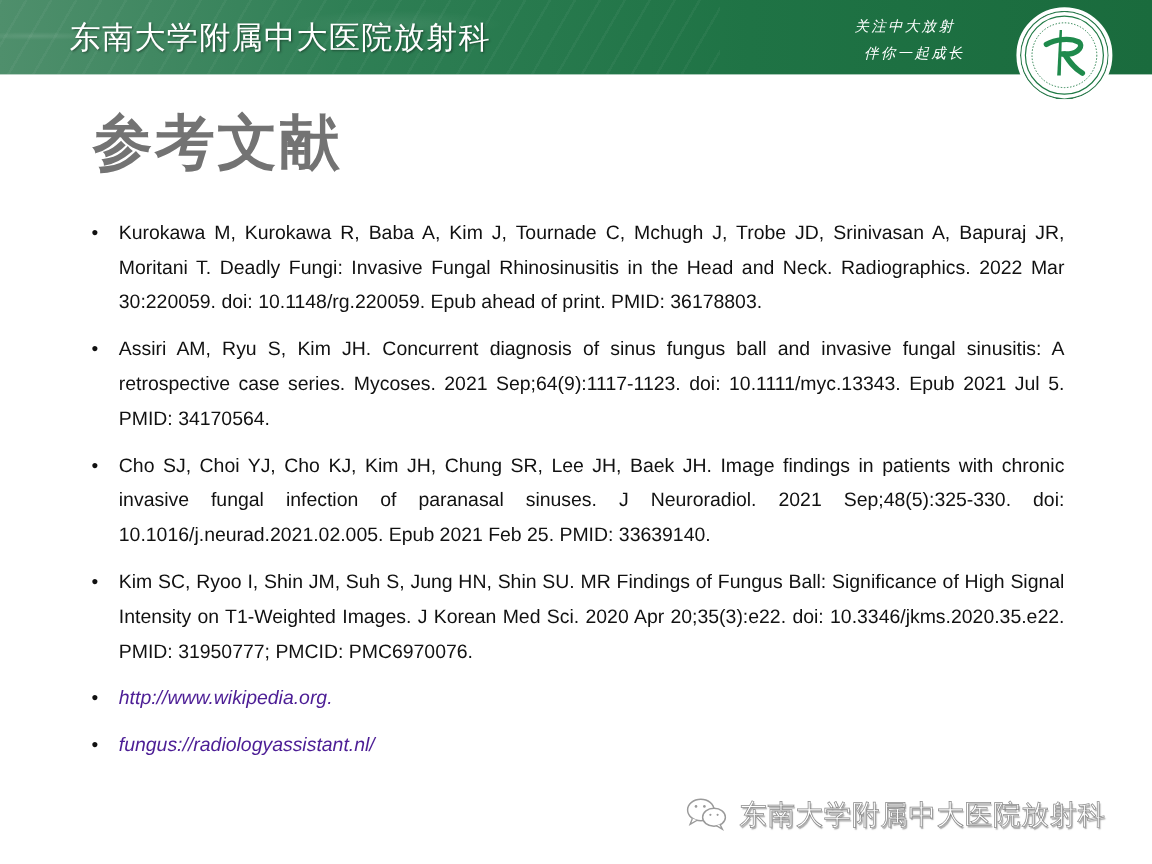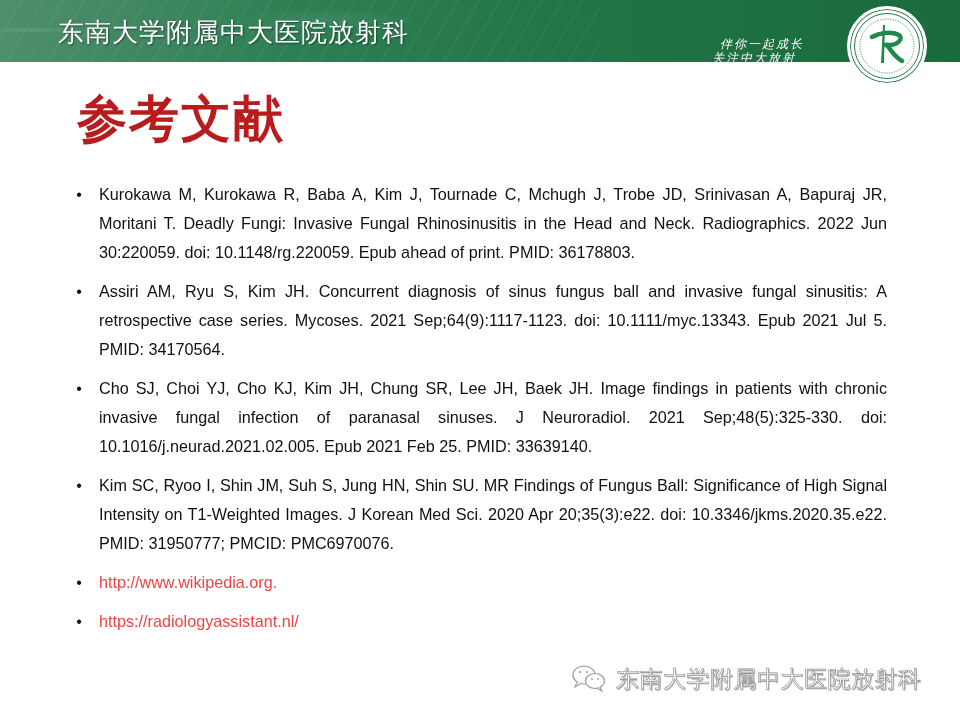--- a/index.html
+++ b/index.html
@@ -21,21 +21,21 @@
     .header-title {
       position: absolute; left: 58px; top: 19px;
       font-family: "DejaVu Serif", serif; font-size: 26px; letter-spacing: 1px;
       color: #ffffff; text-shadow: 1px 1px 2px rgba(0,0,0,0.45);
       white-space: nowrap; line-height: 1;
     }
     .slogan {
       position: absolute; left: 712px; top: 16px; color: #ffffff;
       font-family: "DejaVu Serif", serif; font-style: italic; font-size: 12px; line-height: 1;
     }
-    .slogan .l1 { position: absolute; left: 0; top: 0; white-space: nowrap; letter-spacing: 2px; margin-top: 36px; }
+    .slogan .l1 { position: absolute; left: 0; top: 0; white-space: nowrap; letter-spacing: 2px; }
     .slogan .l2 { position: absolute; left: 8px; top: 22px; white-space: nowrap; letter-spacing: 2px; }
 
     .logo {
       position: absolute; left: 847px; top: 6px; width: 80px; height: 80px;
       border-radius: 50%; background: #ffffff;
       border: 3px solid #ffffff;
       box-shadow: 0 0 0 1px #2a7a4c inset;
     }
     .logo .ring {
       position: absolute; left: 4px; top: 4px; width: 66px; height: 66px; border-radius: 50%;
@@ -44,34 +44,34 @@
     .logo .ring-text {
       position: absolute; left: 0; top: 0; width: 74px; height: 74px;
     }
     .logo .glyph {
       position: absolute; left: 19px; top: 12px; width: 36px; height: 46px;
     }
 
     .page-title {
       position: absolute; left: 77px; top: 94px;
       font-family: "DejaVu Sans", sans-serif; font-weight: bold; font-size: 50px;
-      color: #b91c1c; line-height: 1; letter-spacing: 2px; white-space: nowrap;
+      color: #737373; line-height: 1; letter-spacing: 2px; white-space: nowrap;
     }
 
     .refs { position: absolute; left: 75px; top: 180px; width: 812px; list-style: none; }
     .ref {
       position: relative; padding-left: 24px; font-size: 16.2px; line-height: 29px;
       text-align: justify; color: #111; margin-bottom: 8px;
     }
     .ref .bullet {
       position: absolute; left: 0; top: 0; width: 8px; text-align: center;
       font-size: 16px; line-height: 29px;
     }
     .ref .txt { display: block; }
-    .link .txt { color: #ef4444; text-decoration: none; }
+    .link .txt { color: #4c1d95; text-decoration: none; font-style: italic; }
 
     .watermark {
       position: absolute; left: 570px; top: 662px; height: 30px; white-space: nowrap;
     }
     .watermark .wm-icon { position: absolute; left: 0; top: 1px; width: 40px; height: 30px; }
     .watermark .wm-text {
       position: absolute; left: 46px; top: 2px;
       font-family: "DejaVu Sans", sans-serif; font-size: 23px; color: #ffffff;
       -webkit-text-stroke: 0.6px #8a8a8a;
       text-shadow: 1px 1px 1px rgba(0,0,0,0.35);
@@ -103,41 +103,41 @@
     <path d="M3 16 C10 12 22 10 30 14 C34 17 30 23 22 24 L16 24" fill="none" stroke="#1f8a4c" stroke-width="4.5" stroke-linecap="round"></path>
     <path d="M18 24 C22 30 26 36 33 40" fill="none" stroke="#1f8a4c" stroke-width="4.5" stroke-linecap="round"></path>
   </svg>
 </div>
 
 <div class="page-title">参考文献</div>
 
 <ul class="refs">
   <li class="ref" style="margin-bottom:10px">
     <span class="bullet">•</span>
-    <span class="txt">Kurokawa M, Kurokawa R, Baba A, Kim J, Tournade C, Mchugh J, Trobe JD, Srinivasan A, Bapuraj JR, Moritani T. Deadly Fungi: Invasive Fungal Rhinosinusitis in the Head and Neck. Radiographics. 2022 Jun 30:220059. doi: 10.1148/rg.220059. Epub ahead of print. PMID: 36178803.</span>
+    <span class="txt">Kurokawa M, Kurokawa R, Baba A, Kim J, Tournade C, Mchugh J, Trobe JD, Srinivasan A, Bapuraj JR, Moritani T. Deadly Fungi: Invasive Fungal Rhinosinusitis in the Head and Neck. Radiographics. 2022 Mar 30:220059. doi: 10.1148/rg.220059. Epub ahead of print. PMID: 36178803.</span>
   </li>
   <li class="ref" style="margin-bottom:10px">
     <span class="bullet">•</span>
     <span class="txt">Assiri AM, Ryu S, Kim JH. Concurrent diagnosis of sinus fungus ball and invasive fungal sinusitis: A retrospective case series. Mycoses. 2021 Sep;64(9):1117-1123. doi: 10.1111/myc.13343. Epub 2021 Jul 5. PMID: 34170564.</span>
   </li>
   <li class="ref" style="margin-bottom:10px">
     <span class="bullet">•</span>
     <span class="txt">Cho SJ, Choi YJ, Cho KJ, Kim JH, Chung SR, Lee JH, Baek JH. Image findings in patients with chronic invasive fungal infection of paranasal sinuses. J Neuroradiol. 2021 Sep;48(5):325-330. doi: 10.1016/j.neurad.2021.02.005. Epub 2021 Feb 25. PMID: 33639140.</span>
   </li>
   <li class="ref" style="margin-bottom:10px">
     <span class="bullet">•</span>
     <span class="txt">Kim SC, Ryoo I, Shin JM, Suh S, Jung HN, Shin SU. MR Findings of Fungus Ball: Significance of High Signal Intensity on T1-Weighted Images. J Korean Med Sci. 2020 Apr 20;35(3):e22. doi: 10.3346/jkms.2020.35.e22. PMID: 31950777; PMCID: PMC6970076.</span>
   </li>
   <li class="ref link" style="margin-bottom:10px">
     <span class="bullet">•</span>
     <span class="txt">http://www.wikipedia.org.</span>
   </li>
   <li class="ref link">
     <span class="bullet">•</span>
-    <span class="txt">https://radiologyassistant.nl/</span>
+    <span class="txt">fungus://radiologyassistant.nl/</span>
   </li>
 </ul>
 
 <div class="watermark">
   <svg class="wm-icon" viewBox="0 0 40 30">
     <ellipse cx="14" cy="12" rx="11" ry="9" fill="#fff" stroke="#9a9a9a" stroke-width="1.2"></ellipse>
     <path d="M7 19 L5 24 L11 20.5" fill="#fff" stroke="#9a9a9a" stroke-width="1.1"></path>
     <ellipse cx="25" cy="18" rx="9.5" ry="7.5" fill="#fff" stroke="#9a9a9a" stroke-width="1.2"></ellipse>
     <path d="M30 24 L32 28 L27 25" fill="#fff" stroke="#9a9a9a" stroke-width="1.1"></path>
     <circle cx="10" cy="9" r="1.1" fill="#9a9a9a"></circle>

